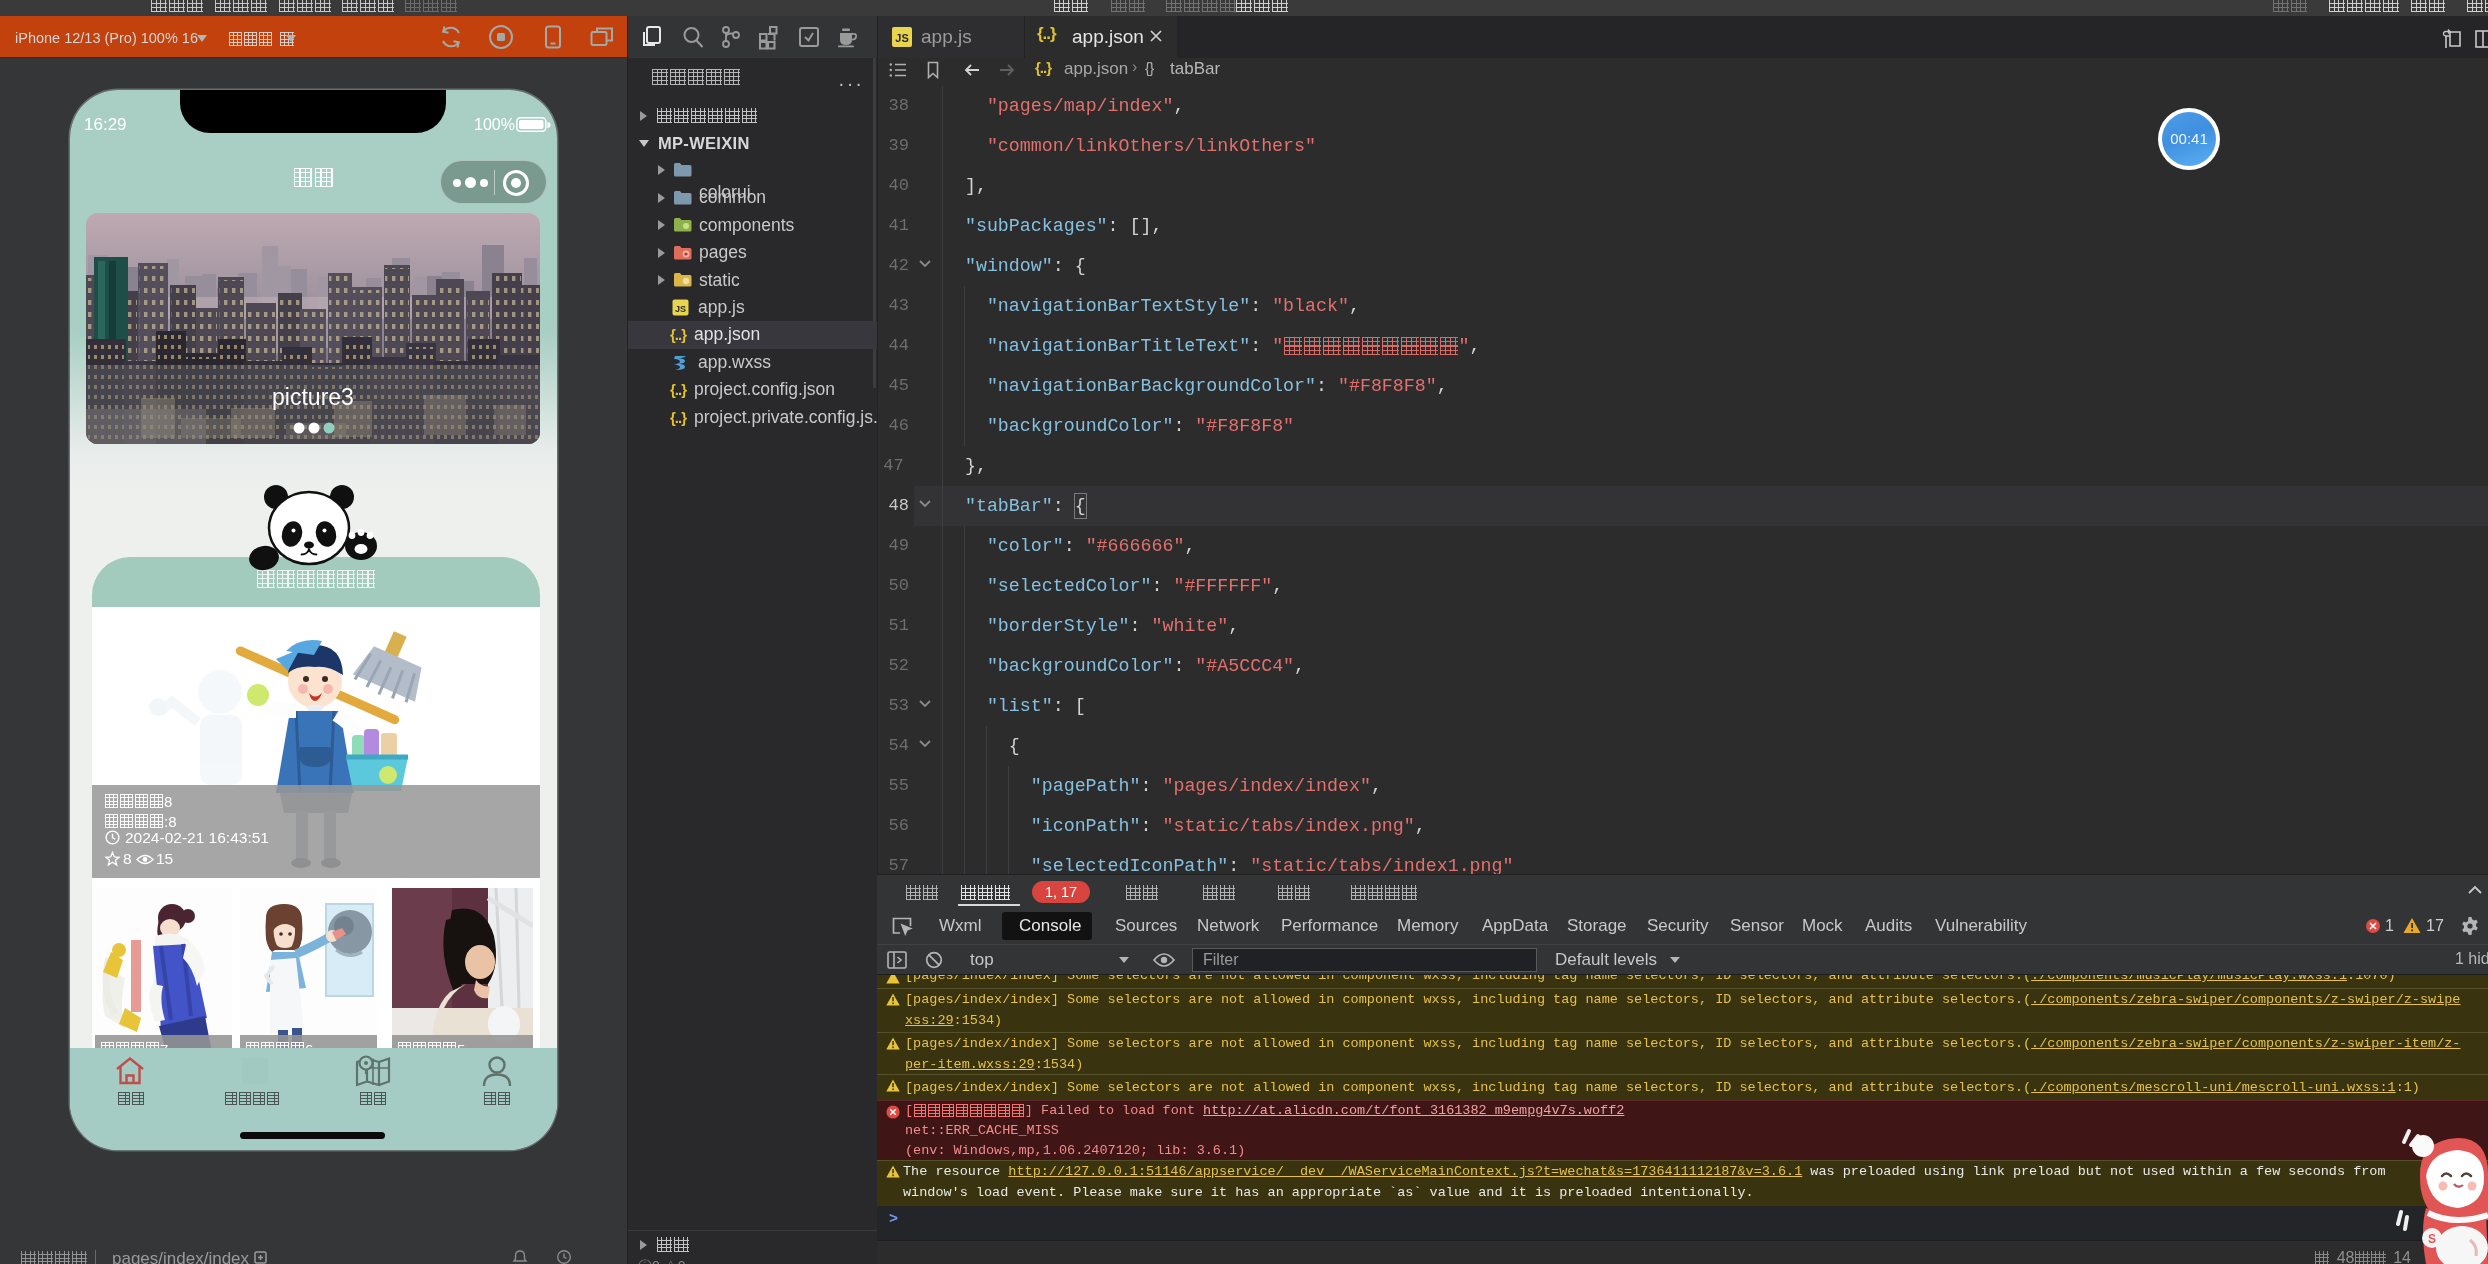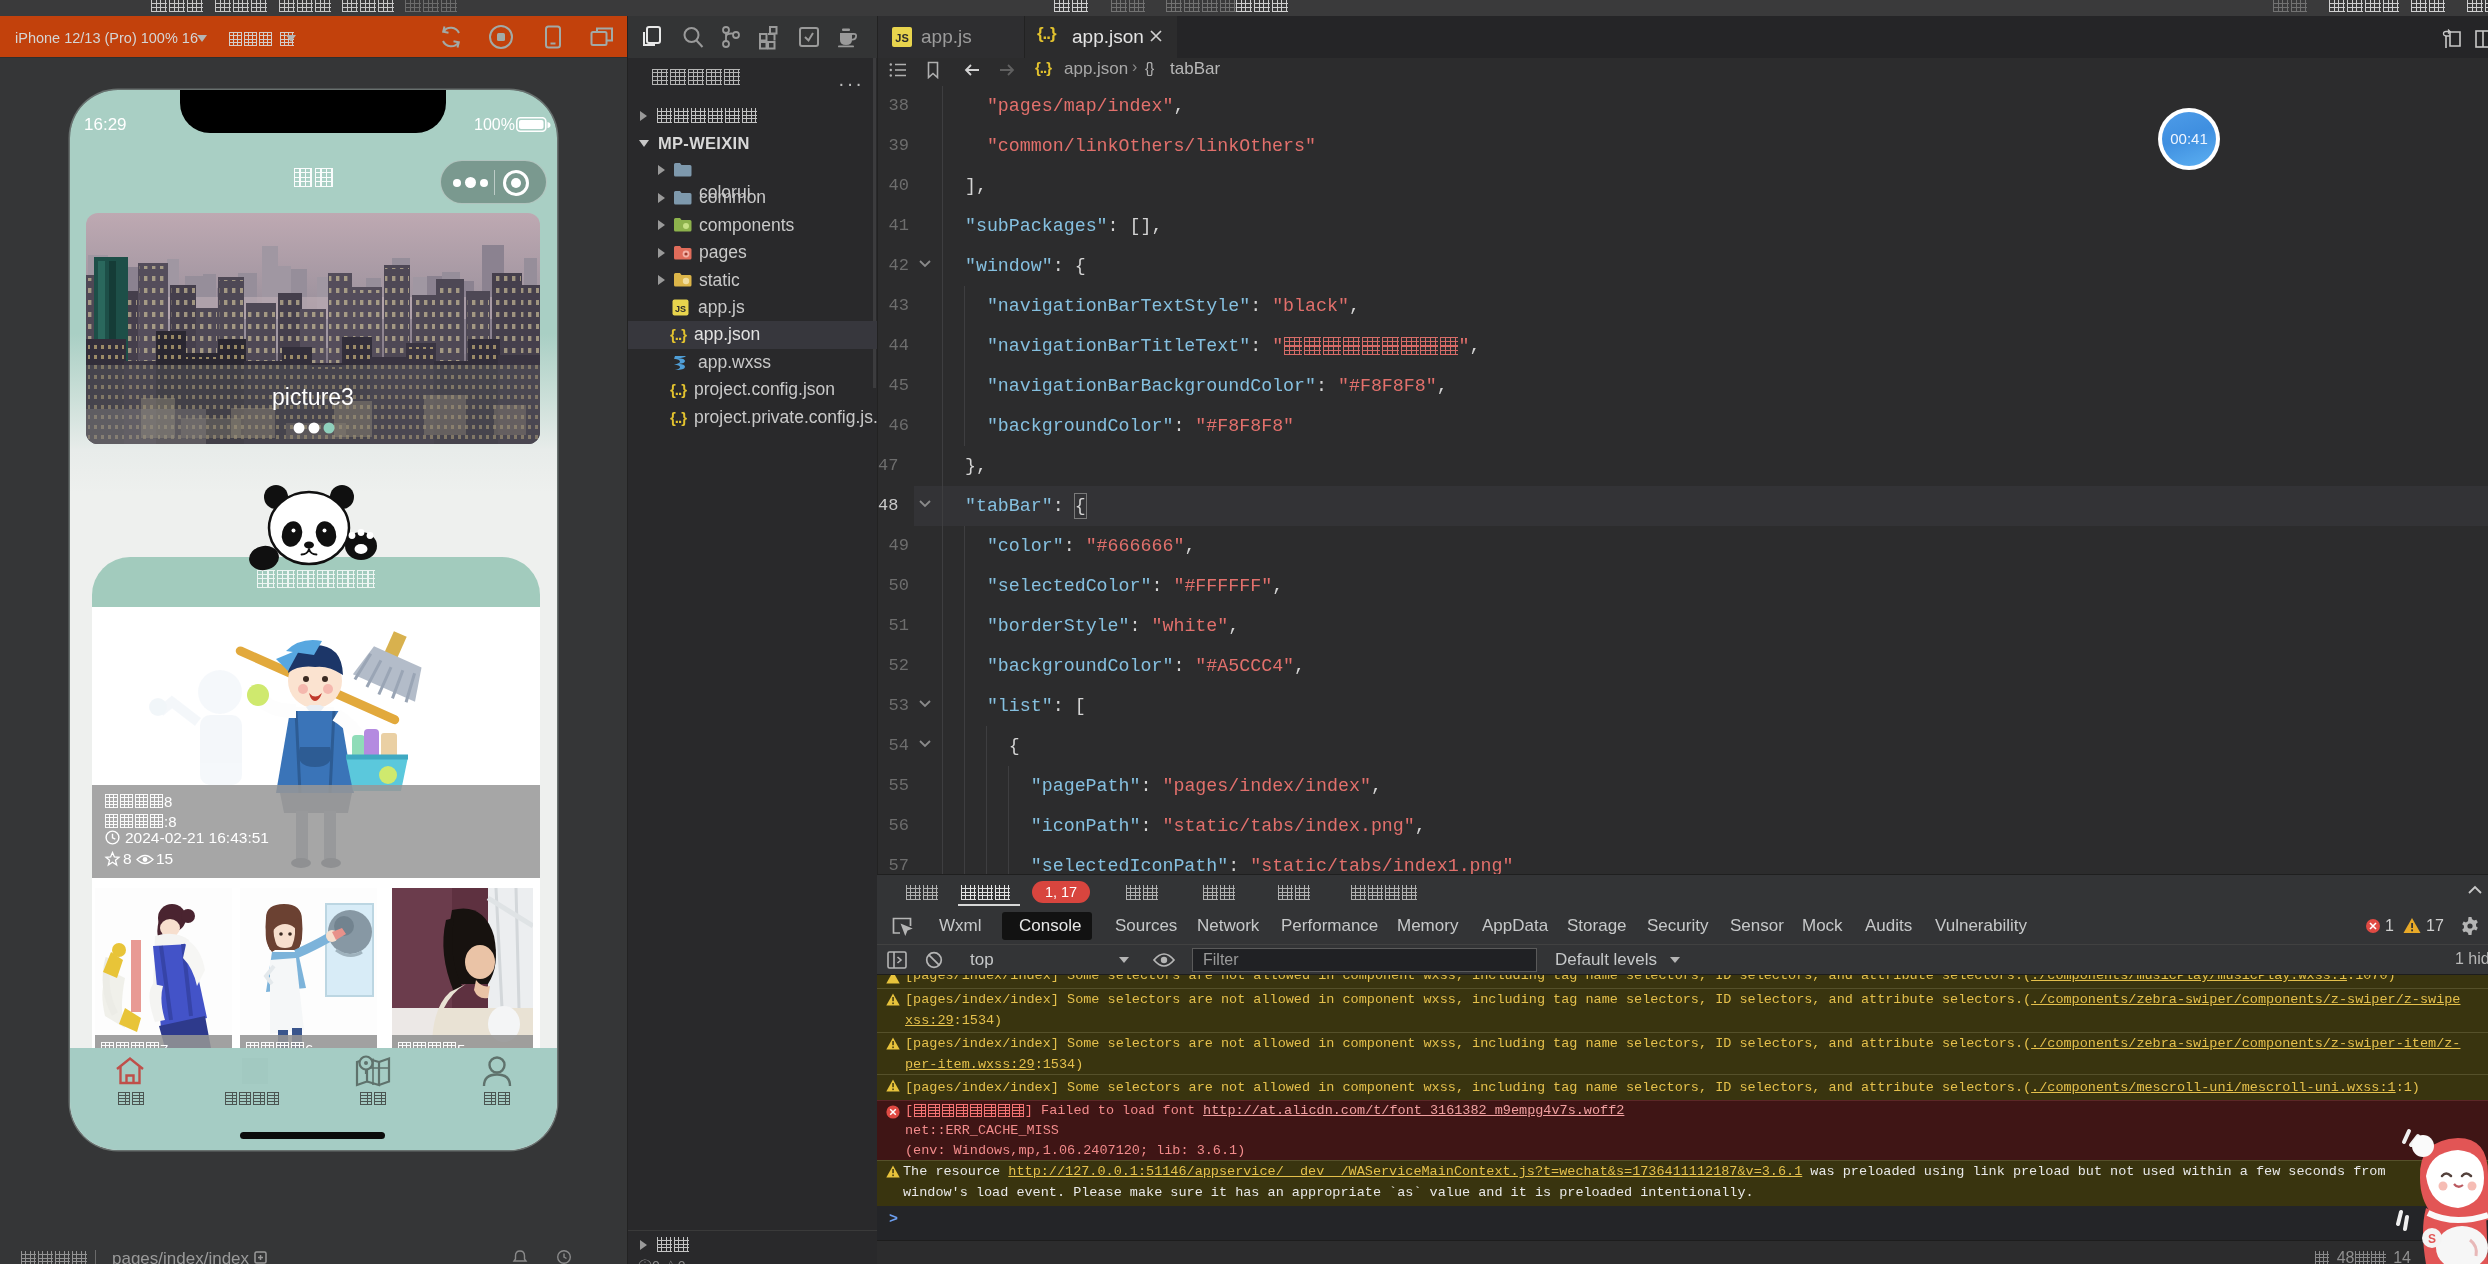--- a/index.html
+++ b/index.html
@@ -736,23 +736,23 @@
             <i class="cj"></i>
             <i class="cj"></i>
             <i class="cj"></i>
             <i class="cj"></i>
             <i class="cj"></i>
           </span>"</span><span style="color:#d4d4d4;">,</span></div>
   <div class="a mono" style="left:0;top:284px;width:31px;height:40px;line-height:40px;text-align:right;font-size:17px;color:#6d6d6d;">45</div>
   <div class="a mono" style="left:65px;top:284px;height:40px;line-height:40px;font-size:18.3px;white-space:pre;"><span style="white-space:pre;">    </span><span style="color:#85c0e0;">"navigationBarBackgroundColor"</span><span style="color:#d4d4d4;">: </span><span style="color:#e2706c;">"#F8F8F8"</span><span style="color:#d4d4d4;">,</span></div>
   <div class="a mono" style="left:0;top:324px;width:31px;height:40px;line-height:40px;text-align:right;font-size:17px;color:#6d6d6d;">46</div>
   <div class="a mono" style="left:65px;top:324px;height:40px;line-height:40px;font-size:18.3px;white-space:pre;"><span style="white-space:pre;">    </span><span style="color:#85c0e0;">"backgroundColor"</span><span style="color:#d4d4d4;">: </span><span style="color:#e2706c;">"#F8F8F8"</span></div>
-  <div class="a mono" style="left:0;top:364px;width:31px;height:40px;line-height:40px;text-align:left;font-size:17px;color:#6d6d6d;">47</div>
+  <div class="a mono" style="left:0;top:364px;width:31px;height:40px;line-height:40px;text-align:center;font-size:17px;color:#6d6d6d;">47</div>
   <div class="a mono" style="left:65px;top:364px;height:40px;line-height:40px;font-size:18.3px;white-space:pre;"><span style="white-space:pre;">  </span><span style="color:#d4d4d4;">},</span></div>
-  <div class="a mono" style="left:0;top:404px;width:31px;height:40px;line-height:40px;text-align:left;font-size:17px;color:#c8c8c8;">48</div>
+  <div class="a mono" style="left:0;top:404px;width:31px;height:40px;line-height:40px;text-align:right;font-size:17px;color:#c8c8c8;">48</div>
   <svg class="a" style="left:40px;top:417px;" width="14" height="10" viewBox="0 0 14 10" fill="none" stroke="#8a8a8a" stroke-width="1.8">
         <path d="M2 2 L7 7 L12 2"></path>
       </svg>
   <div class="a mono" style="left:65px;top:404px;height:40px;line-height:40px;font-size:18.3px;white-space:pre;"><span style="white-space:pre;">  </span><span style="color:#85c0e0;">"tabBar"</span><span style="color:#d4d4d4;">: {</span></div>
   <div class="a mono" style="left:0;top:444px;width:31px;height:40px;line-height:40px;text-align:right;font-size:17px;color:#6d6d6d;">49</div>
   <div class="a mono" style="left:65px;top:444px;height:40px;line-height:40px;font-size:18.3px;white-space:pre;"><span style="white-space:pre;">    </span><span style="color:#85c0e0;">"color"</span><span style="color:#d4d4d4;">: </span><span style="color:#e2706c;">"#666666"</span><span style="color:#d4d4d4;">,</span></div>
   <div class="a mono" style="left:0;top:484px;width:31px;height:40px;line-height:40px;text-align:right;font-size:17px;color:#6d6d6d;">50</div>
   <div class="a mono" style="left:65px;top:484px;height:40px;line-height:40px;font-size:18.3px;white-space:pre;"><span style="white-space:pre;">    </span><span style="color:#85c0e0;">"selectedColor"</span><span style="color:#d4d4d4;">: </span><span style="color:#e2706c;">"#FFFFFF"</span><span style="color:#d4d4d4;">,</span></div>
   <div class="a mono" style="left:0;top:524px;width:31px;height:40px;line-height:40px;text-align:right;font-size:17px;color:#6d6d6d;">51</div>
   <div class="a mono" style="left:65px;top:524px;height:40px;line-height:40px;font-size:18.3px;white-space:pre;"><span style="white-space:pre;">    </span><span style="color:#85c0e0;">"borderStyle"</span><span style="color:#d4d4d4;">: </span><span style="color:#e2706c;">"white"</span><span style="color:#d4d4d4;">,</span></div>

